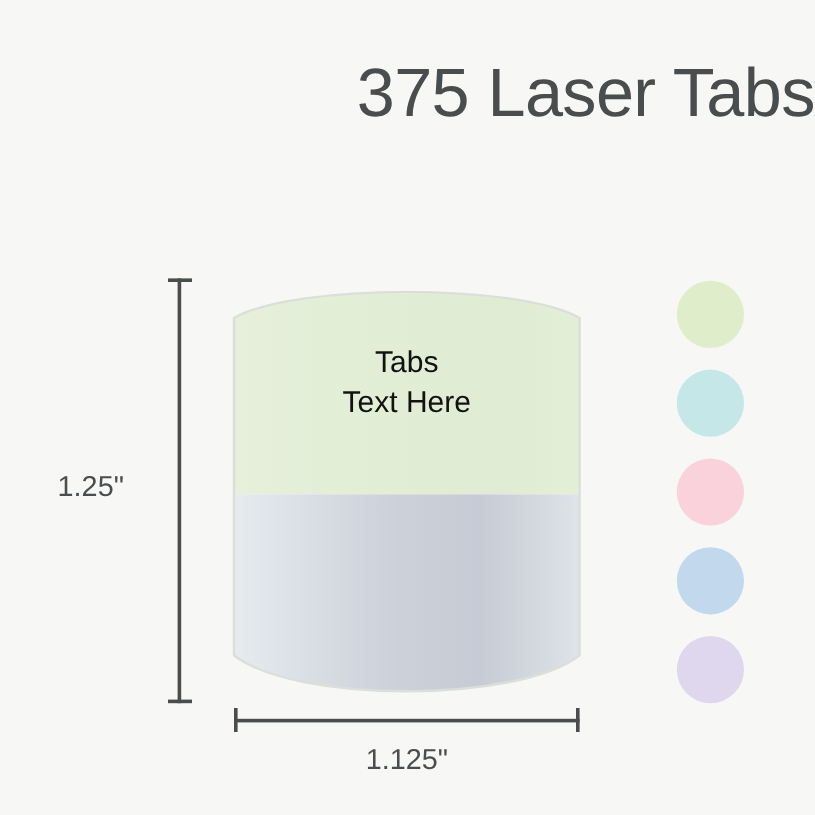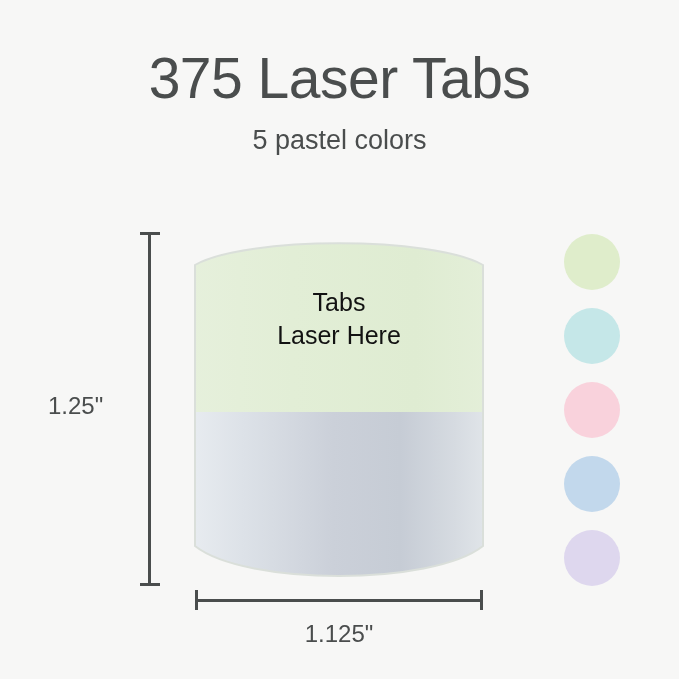--- a/index.html
+++ b/index.html
@@ -155,22 +155,21 @@
     height: 56px;
     border-radius: 50%;
   }
 </style>
 </head>
 <body style="background: rgb(247, 247, 246);">
 
 <div class="page">
 
   <div class="header">
-    <h1 class="title" style="color: rgb(74, 77, 77);">375 Laser Tabs</h1>
-    <p class="subtitle" style="color: rgb(74, 77, 77);">5 pastel colors</p>
+    <h1 class="title" style="color: rgb(74, 77, 77); text-align: right;">375 Laser Tabs</h1>
   </div>
 
   <div class="tab-art">
     <svg width="306" height="372" viewBox="0 0 306 372" xmlns="http://www.w3.org/2000/svg">
       <defs>
         <linearGradient id="silverGrad" x1="0" y1="0" x2="1" y2="0">
           <stop offset="0%" stop-color="#e9edf1"></stop>
           <stop offset="18%" stop-color="#dde2e8"></stop>
           <stop offset="48%" stop-color="#cbd0d9"></stop>
           <stop offset="70%" stop-color="#c6ccd5"></stop>
@@ -199,21 +198,21 @@
 
       <path d="M 9,41
                C 60,12 246,12 297,41
                L 297,322
                C 246,362 60,362 9,322
                Z" fill="none" stroke="#dadfda" stroke-width="2"></path>
     </svg>
 
     <div class="tab-text" style="color: rgb(18, 18, 18);">
       <div>Tabs</div>
-      <div>Laser Here</div>
+      <div>Text Here</div>
     </div>
   </div>
 
   <div class="dim-v">
     <div class="cap top" style="background: rgb(74, 77, 77);"></div>
     <div class="stem" style="background: rgb(74, 77, 77);"></div>
     <div class="cap bottom" style="background: rgb(74, 77, 77);"></div>
   </div>
   <div class="dim-v-label" style="color: rgb(74, 77, 77);">1.25"</div>
 

